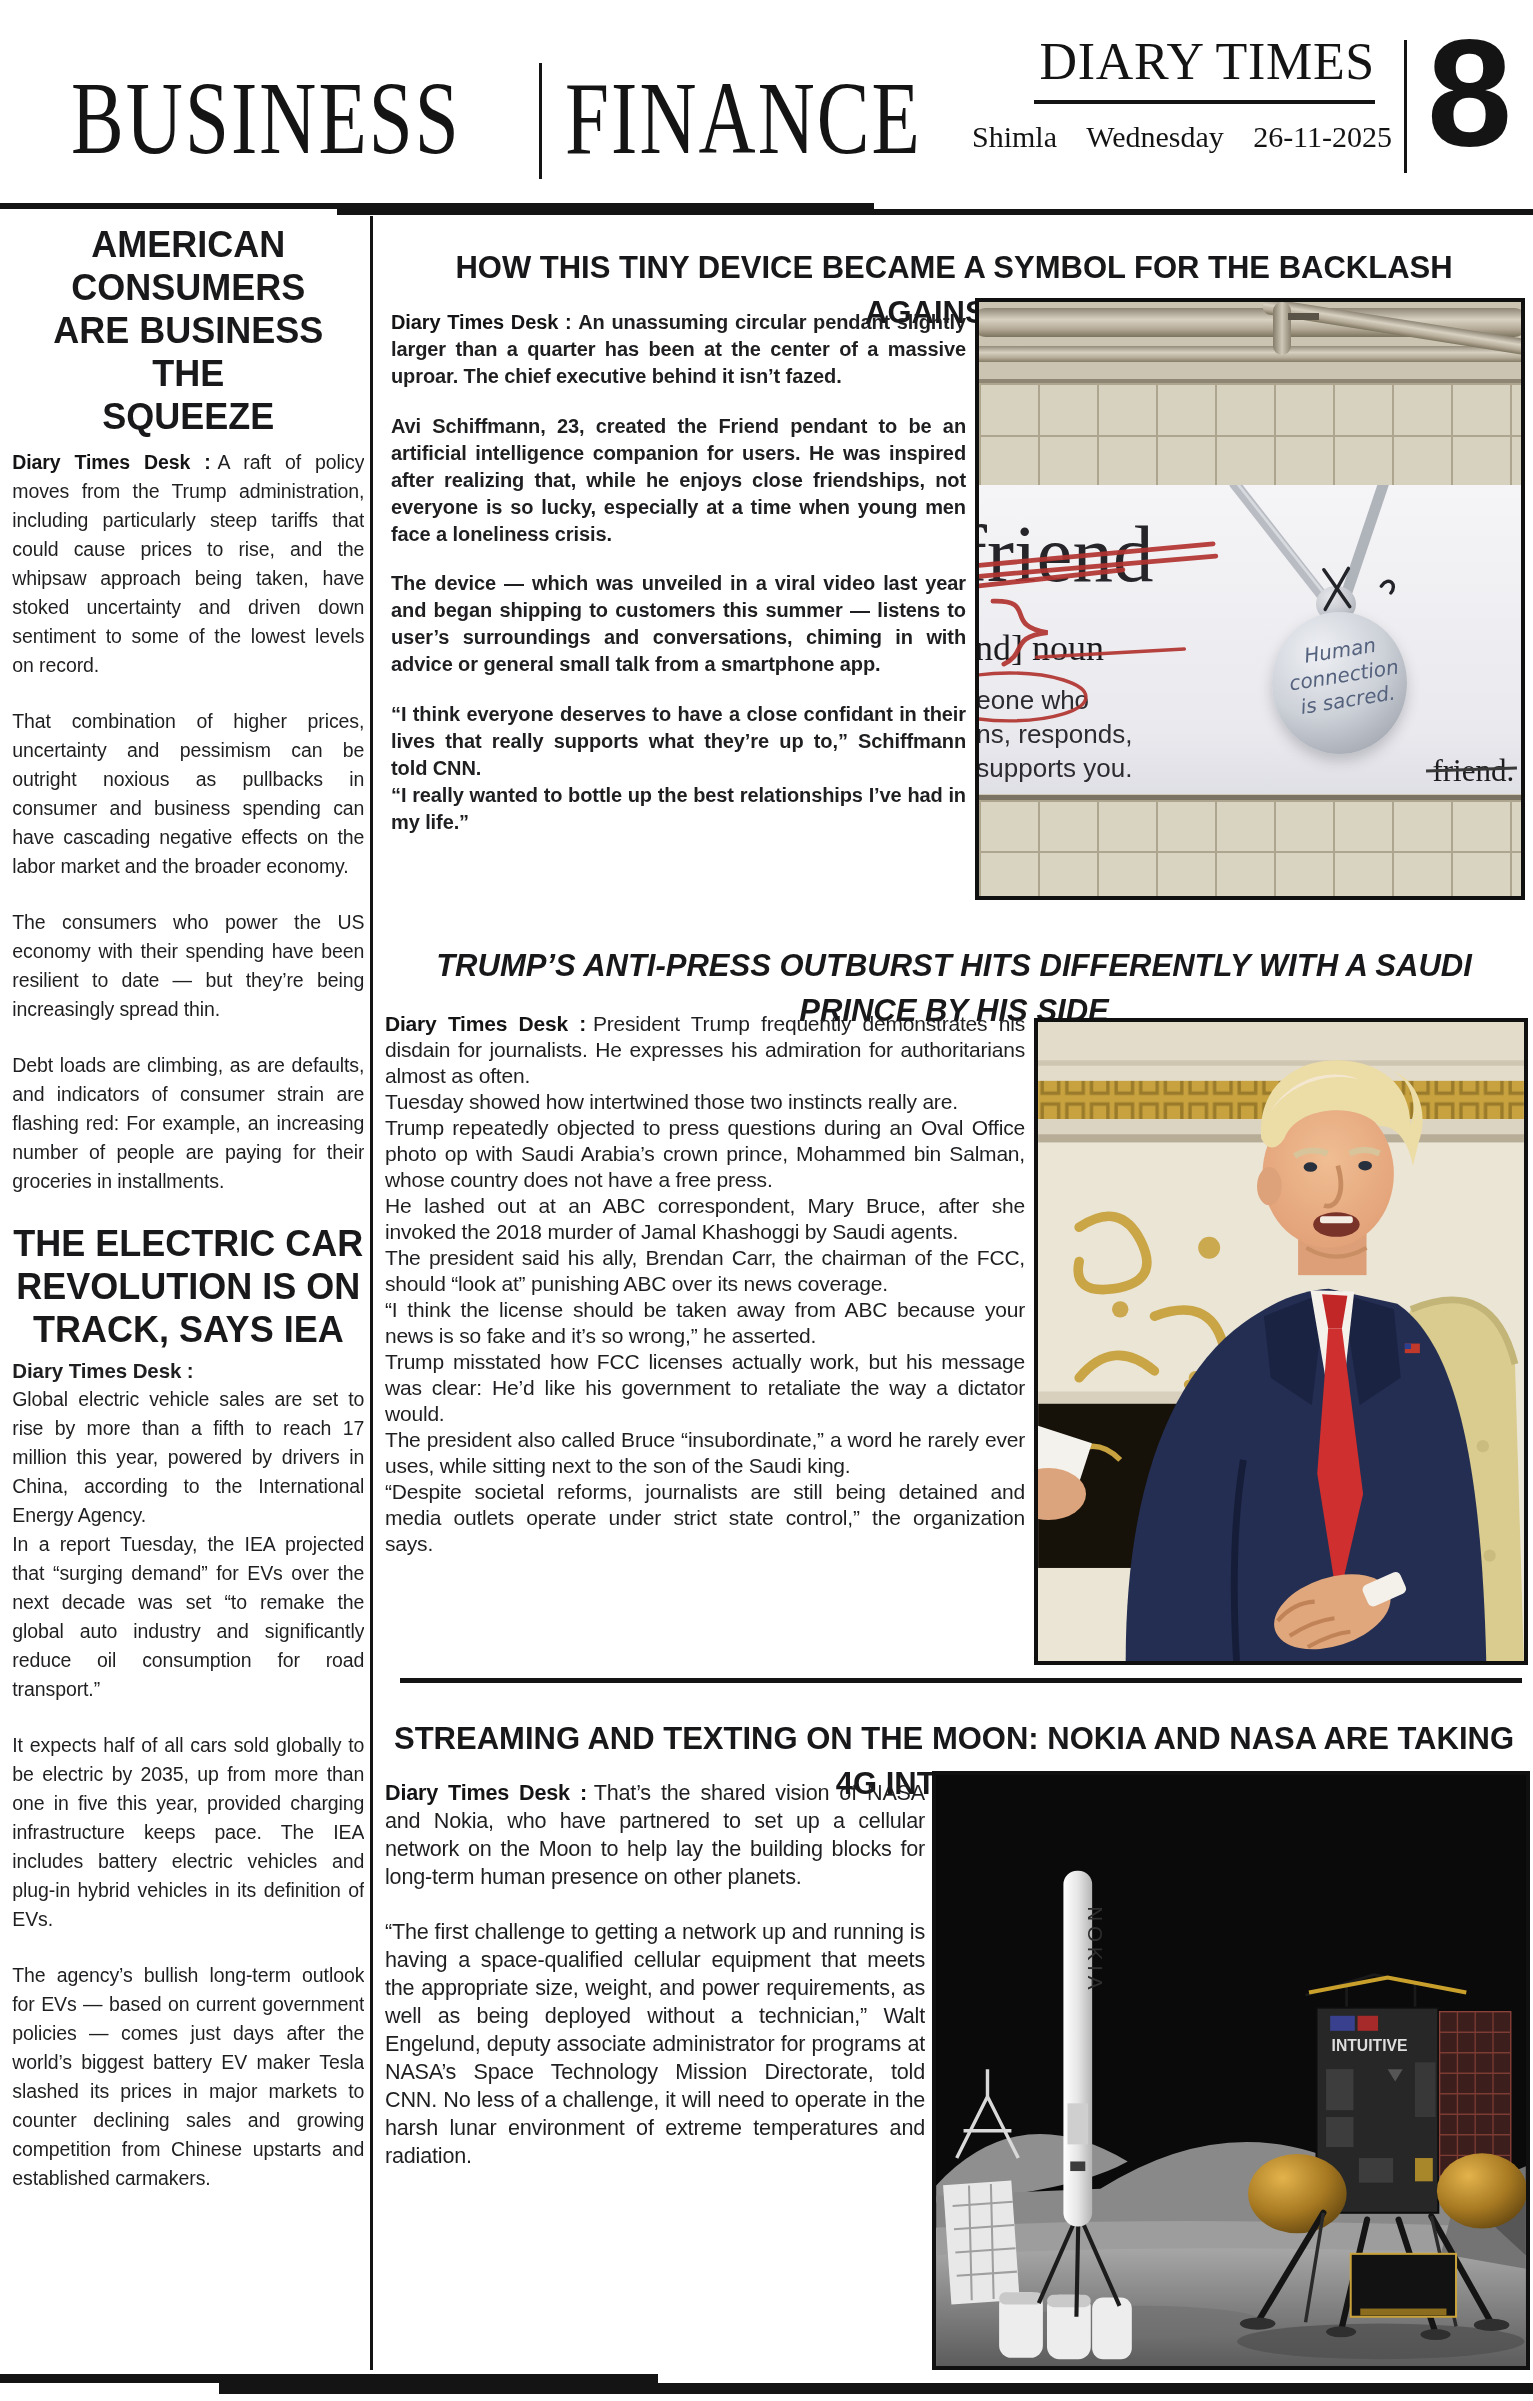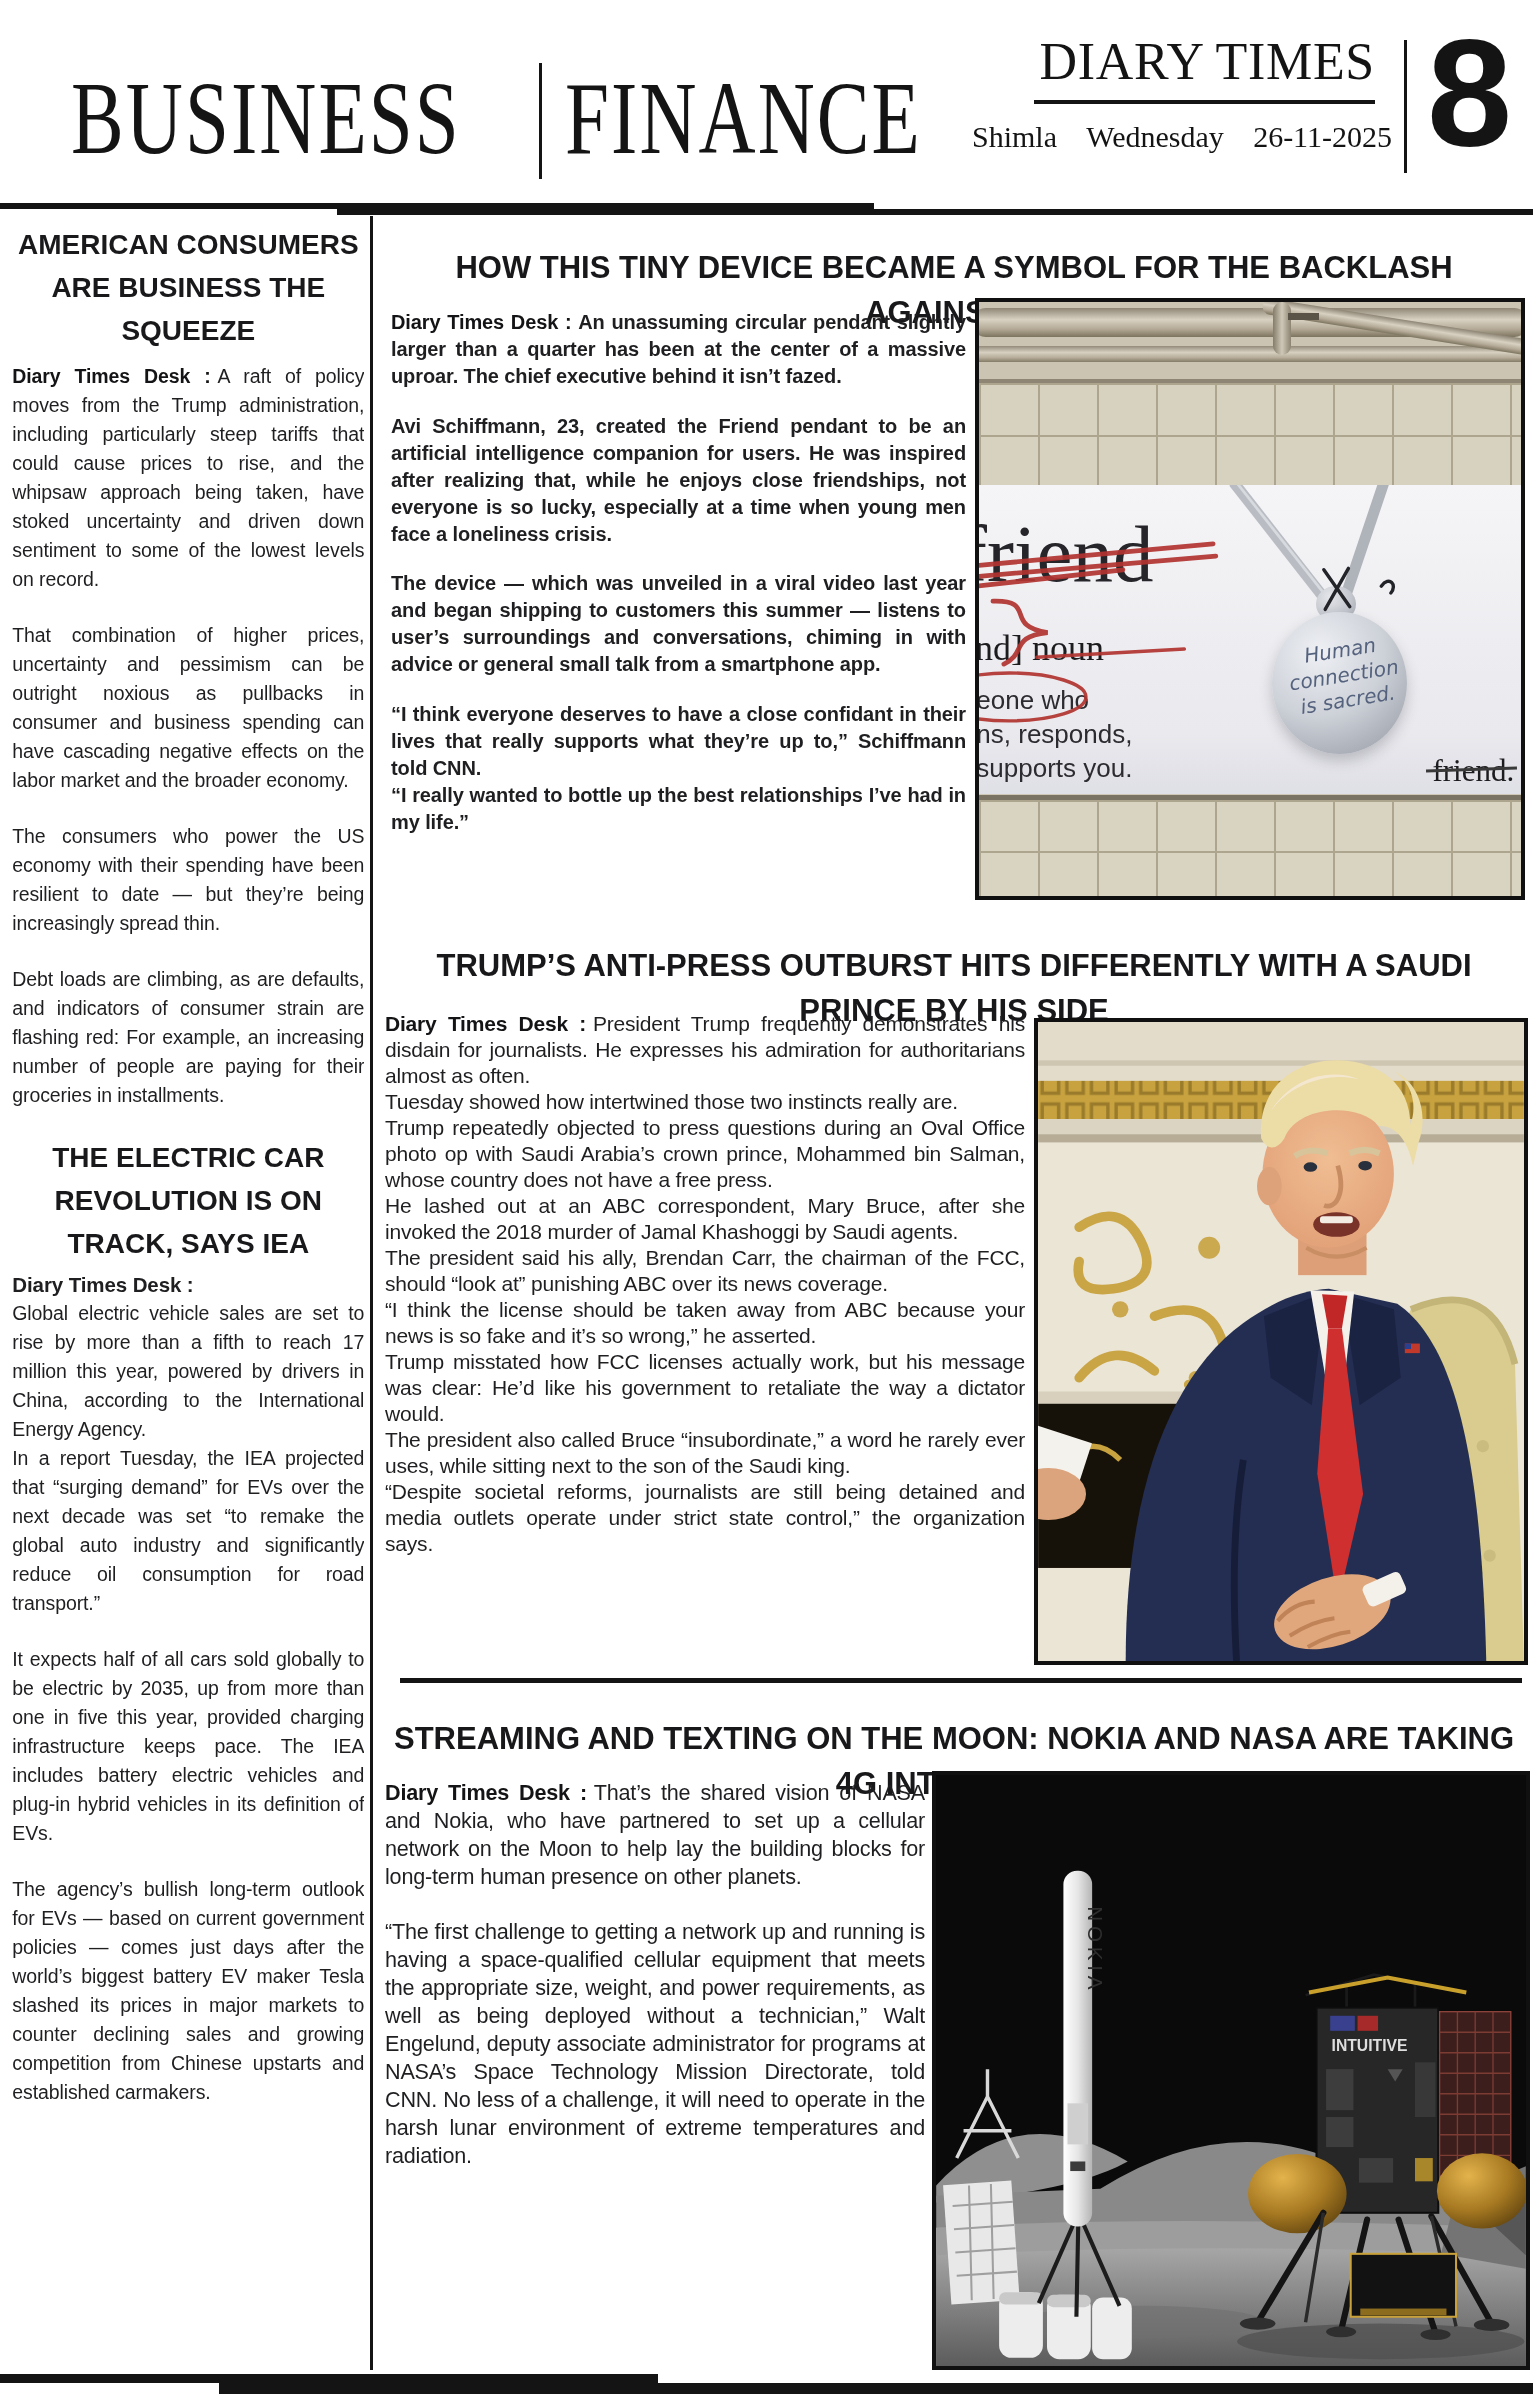--- a/index.html
+++ b/index.html
@@ -27,33 +27,33 @@
   .hr-a{left:0;top:203px;width:874px;height:6.2px;}
   .hr-b{left:337px;top:209px;width:1197px;height:6.2px;}
   .br-a{left:0;top:2374px;width:658px;height:9px;}
   .br-b{left:219px;top:2383px;width:1314px;height:11px;}
   .mid-rule{left:400px;top:1678px;width:1122px;height:4.8px;}
   .col-div{left:370px;top:216px;width:3.4px;height:2154px;}
 
   
   .left-col{left:12.3px;top:223px;width:352px;height:2148px;overflow:hidden;
         font-size:19.5px;line-height:29px;text-align:justify;letter-spacing:-0.1px;}
-  .col-head{margin:0 0 9.6px 0;font-size:28px;line-height:43px;font-weight:700;
+  .col-head{margin:0 0 9.6px 0;font-size:36px;line-height:43px;font-weight:700;
         text-align:center;color:#19191b;letter-spacing:0;}
   .col-head.second{margin-top:26px;margin-bottom:5.5px;}
   .hl{display:block;}
   .para{margin:0;}
   .para.gap{margin-top:27px;}
   .byline{font-weight:700;color:#141416;margin-right:6.8px;}
   .byline-line{margin:0;font-weight:700;text-align:left;font-size:20.5px;}
 
   .big-head{position:absolute;text-align:center;font-weight:700;font-size:31px;line-height:45px;
         color:#18181a;letter-spacing:0;}
   .friend-head{left:382px;top:219px;width:1144px;}
-  .trump-head{left:382px;top:917px;width:1144px;}
+  .trump-head{left:382px;top:917px;width:1144px;font-style:italic;}
   .moon-head{left:382px;top:1690px;width:1144px;}
 
   .friend-body{left:391px;top:309px;width:575px;height:592px;overflow:hidden;
         font-weight:700;font-size:20px;line-height:27px;text-align:justify;letter-spacing:-0.1px;}
   .friend-body .para.gap{margin-top:22.6px;}
   .trump-body{left:385px;top:1011px;width:640px;height:647px;overflow:hidden;
         font-size:21px;line-height:26px;text-align:justify;letter-spacing:-0.2px;}
   .moon-body{left:385px;top:1779px;width:540px;height:587px;overflow:hidden;
         font-size:21.6px;line-height:28px;text-align:justify;letter-spacing:-0.2px;}
   .moon-body .para.gap{margin-top:27px;}

